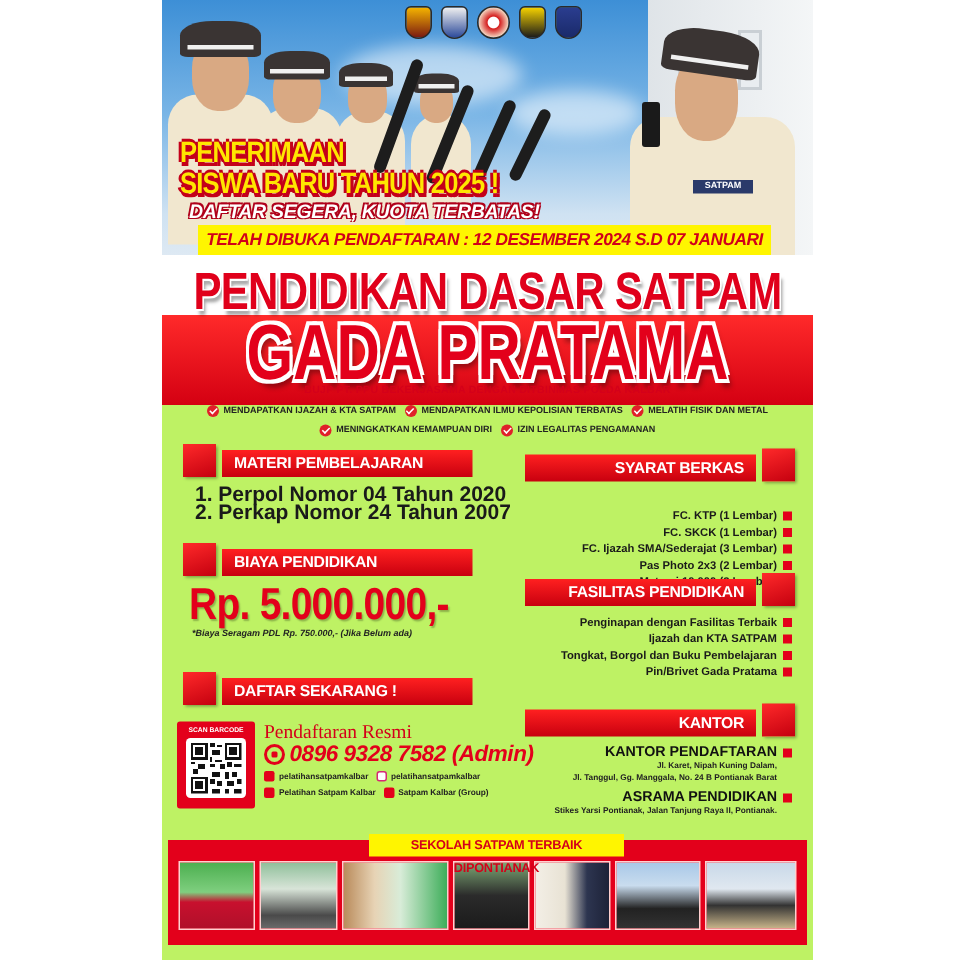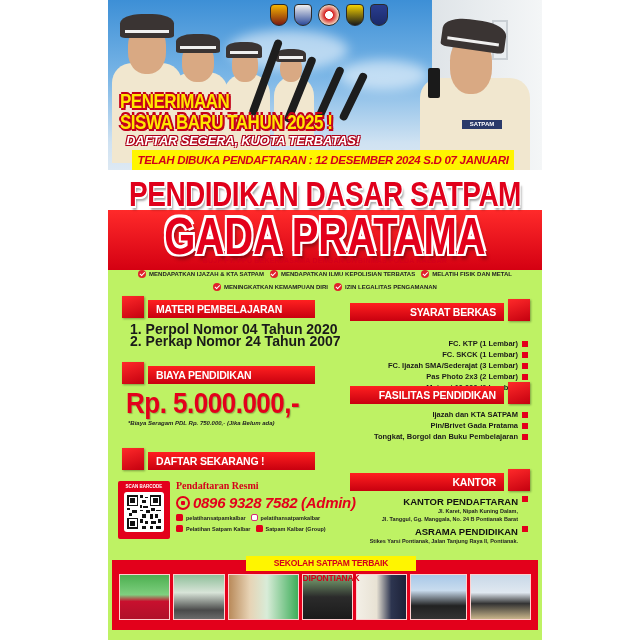--- a/index.html
+++ b/index.html
@@ -118,40 +118,40 @@
     transform: scaleY(1.15); transform-origin: top left; letter-spacing: -0.5px;
     text-shadow: 1px 1px 1px rgba(0,0,0,0.25);
   }
   .price-note { position: absolute; left: 20px; top: 420px; font-size: 6px; font-style: italic; font-weight: bold; color: #222; }
 
   .reg-box { position: absolute; left: 10px; top: 481px; width: 52px; height: 58px; background: #e3001b; border-radius: 2px; }
   .reg-box .scan { font-size: 4.5px; font-weight: bold; color: #fff; text-align: center; margin-top: 3px; }
   .qr { position: absolute; left: 6px; top: 11px; width: 40px; height: 40px; background: #fff; border-radius: 3px; padding: 3px; }
   .qr svg { width: 34px; height: 34px; display: block; }
 
-  .pendaftaran-label { position: absolute; left: 68px; top: 480px; font-family: "Liberation Serif", serif; font-weight: bold; font-size: 10px; color: #d4001a; }
+  .pendaftaran-label { position: absolute; left: 68px; top: 480px; font-family: "Liberation Serif", serif; font-weight: normal; font-size: 13px; color: #d4001a; }
   .phone {
     position: absolute; left: 68px; top: 494px; display: flex; align-items: center; gap: 3px;
     font-size: 15px; font-weight: 900; font-style: italic; color: #e3001b; letter-spacing: -0.3px; white-space: nowrap;
   }
   .wa-icon { width: 14px; height: 14px; border: 2px solid #e3001b; border-radius: 50%; position: relative; flex: none; }
   .wa-icon::after { content: ""; position: absolute; left: 3px; top: 3px; width: 4px; height: 4px; background: #e3001b; border-radius: 1px; }
   .socials { position: absolute; left: 68px; top: 514px; font-size: 5.5px; font-weight: bold; color: #222; }
   .social-row { display: flex; gap: 5px; margin-bottom: 4px; align-items: center; }
   .social { display: flex; align-items: center; gap: 3px; }
   .s-icon { width: 7px; height: 7px; border-radius: 1.5px; background: #e3001b; flex: none; }
   .s-icon.ig { background: #fff; border: 1.2px solid #d62976; border-radius: 2px; }
 
   
   .r-list { position: absolute; right: 14px; font-size: 7.5px; font-weight: bold; color: #1a1a1a; text-align: right; line-height: 11px; }
   .r-item { display: flex; justify-content: flex-end; align-items: center; gap: 4px; }
   .bullet { width: 6px; height: 6px; background: #e3001b; flex: none; }
 
   .lokasi { position: absolute; right: 14px; top: 496px; text-align: right; }
-  .lok-title { display: flex; justify-content: flex-end; align-items: flex-start; gap: 4px; font-size: 9.5px; font-weight: bold; color: #111; }
+  .lok-title { display: flex; justify-content: flex-end; align-items: center; gap: 4px; font-size: 9.5px; font-weight: bold; color: #111; }
   .lok-sub { font-size: 5.5px; font-weight: bold; color: #222; line-height: 8px; padding-right: 10px; }
 
   
   .gallery-label {
     position: absolute; left: 138px; top: 556px; width: 170px; height: 15px; background: #fff500;
     color: #d4001a; font-size: 8.5px; font-weight: 900; text-align: center; line-height: 15px; z-index: 2;
     letter-spacing: -0.2px;
   }
   .gallery {
     position: absolute; left: 4px; top: 560px; width: 426px; height: 70px; background: #e3001b;
@@ -341,29 +341,33 @@
         <span class="bullet"></span>
       </div>
   </div>
 
   <div class="sec-head right" style="left:242px;top:386px;width:180px;">
     <div class="sq"></div>
     <div class="bar">FASILITAS PENDIDIKAN</div>
   </div>
   <div class="r-list" style="top:409px;">
     <div class="r-item">
+        <span>Penginapan dengan Fasilitas Terbaik</span>
+        <span class="bullet"></span>
+      </div>
+    <div class="r-item">
         <span>Ijazah dan KTA SATPAM</span>
         <span class="bullet"></span>
       </div>
     <div class="r-item">
+        <span>Tongkat, Borgol dan Buku Pembelajaran</span>
+        <span class="bullet"></span>
+      </div>
+    <div class="r-item">
         <span>Pin/Brivet Gada Pratama</span>
-        <span class="bullet"></span>
-      </div>
-    <div class="r-item">
-        <span>Tongkat, Borgol dan Buku Pembelajaran</span>
         <span class="bullet"></span>
       </div>
   </div>
 
   <div class="sec-head right" style="left:242px;top:473px;width:180px;">
     <div class="sq"></div>
     <div class="bar">KANTOR</div>
   </div>
   <div class="lokasi">
     <div class="lok-title">

